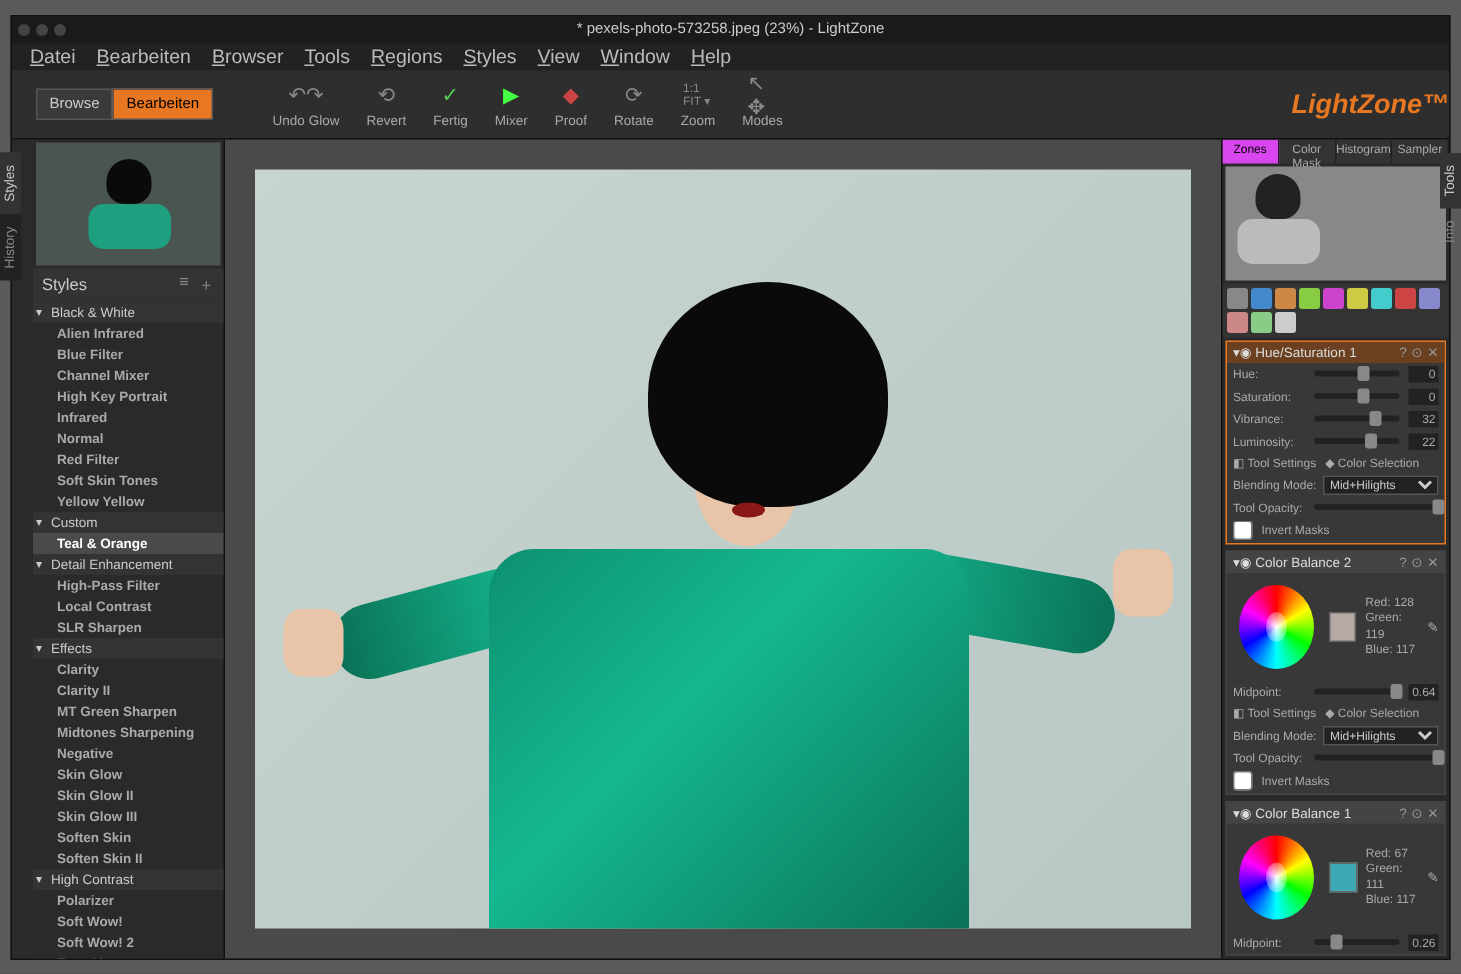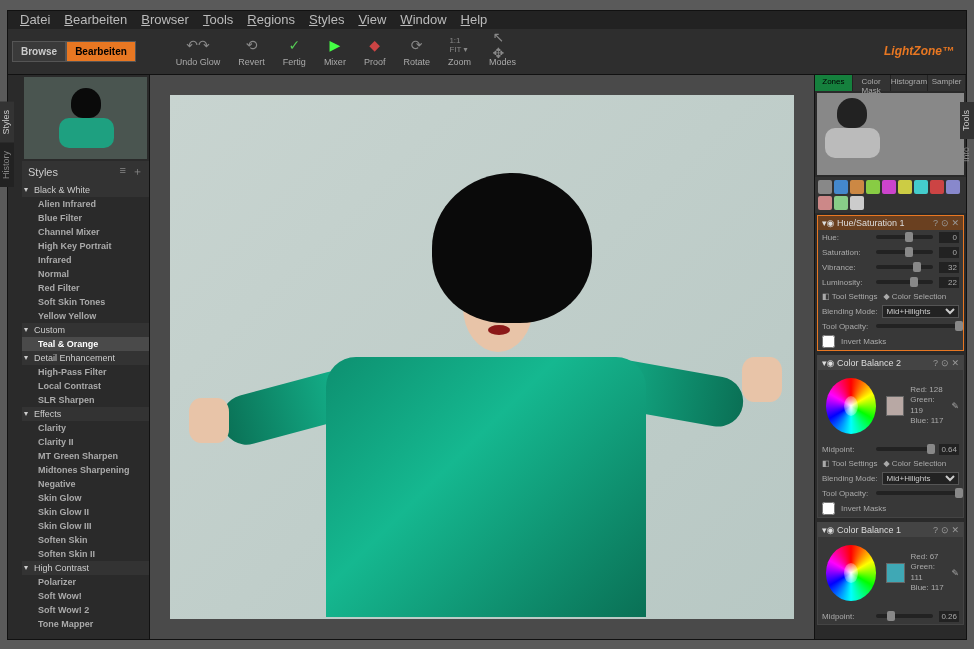--- a/index.html
+++ b/index.html
@@ -5,28 +5,28 @@
 * { margin:0; padding:0; box-sizing:border-box; font-family:Arial,sans-serif; }
 body { background:#5a5a5a; width:974px; height:649px; overflow:hidden; display:flex; align-items:center; justify-content:center; }
 .window { width:960px; height:630px; background:#2a2a2a; display:flex; flex-direction:column; border:1px solid #111; }
 .titlebar { height:18px; background:#1a1a1a; display:flex; align-items:center; justify-content:center; color:#ccc; font-size:10px; position:relative; }
 .ti-dots { position:absolute; left:4px; display:flex; gap:4px; }
 .ti-dots span { width:8px; height:8px; border-radius:50%; background:#444; }
 .menubar { height:18px; background:#222; display:flex; align-items:center; padding:0 6px; gap:2px; }
 .menubar span { color:#bbb; font-size:13px; padding:2px 6px; cursor:pointer; }
 .menubar span u { text-decoration:underline; }
 .toolbar { height:46px; background:#2e2e2e; display:flex; align-items:center; border-bottom:1px solid #111; }
-.mode-btns { display:flex; margin-left:4px;font-weight:bold; }
+.mode-btns { display:flex; margin-left:16px; }
 .mode-btn { padding:4px 8px; font-size:10px; color:#ccc; background:#3a3a3a; border:1px solid #555; cursor:pointer; }
 .mode-btn.active { background:#e87722; color:#000; }
 .tool-group { display:flex; gap:18px; margin-left:40px; }
 .tool-item { display:flex; flex-direction:column; align-items:center; gap:2px; cursor:pointer; }
 .tool-label { color:#aaa; font-size:9px; }
 .tool-icon { width:20px; height:20px; display:flex; align-items:center; justify-content:center; color:#888; font-size:14px; }
-.logo { margin-left:auto; margin-right:12px; color:#e87722; font-size:12px; font-weight:bold; font-style:italic; }
+.logo { margin-left:auto; color:#e87722; font-size:18px; font-weight:bold; font-style:italic; }
 .main { flex:1; display:flex; overflow:hidden; }
 .left-panel { width:128px; background:#2a2a2a; display:flex; flex-direction:column; border-right:1px solid #111; }
 .side-tabs-left { width:14px; background:#222; position:absolute; left:0; top:102px; display:flex; flex-direction:column; }
 .side-tab { writing-mode:vertical-rl; transform:rotate(180deg); color:#888; font-size:9px; padding:8px 1px; cursor:pointer; }
 .thumb { height:82px; background:#4a5550; margin:2px; display:flex; align-items:center; justify-content:center; position:relative; }
 .thumb-figure { width:70px; height:70px; position:relative; }
 .thumb-hair { width:30px; height:30px; background:#0a0a0a; border-radius:50% 50% 40% 40%; position:absolute; top:5px; left:20px; }
 .thumb-body { width:55px; height:30px; background:#1ea080; position:absolute; bottom:5px; left:8px; border-radius:10px; }
 .styles-hdr { height:22px; background:#333; display:flex; align-items:center; padding:0 6px; color:#ccc; font-size:11px; }
 .styles-hdr-icons { margin-left:auto; display:flex; gap:6px; color:#888; font-size:11px; }
@@ -47,21 +47,21 @@
 .figure-arm-l { position:absolute; top:55%; left:8%; width:140px; height:50px; background:linear-gradient(90deg,#0a7055,#15b890); border-radius:25px; transform:rotate(-15deg); }
 .figure-arm-r { position:absolute; top:52%; right:8%; width:160px; height:50px; background:linear-gradient(90deg,#15b890,#0a7055); border-radius:25px; transform:rotate(10deg); }
 .figure-hand-l { position:absolute; top:58%; left:3%; width:40px; height:45px; background:#e8c4a8; border-radius:30%; }
 .figure-hand-r { position:absolute; top:50%; right:2%; width:40px; height:45px; background:#e8c4a8; border-radius:30%; }
 .right-panel { width:152px; background:#2a2a2a; display:flex; flex-direction:column; border-left:1px solid #111; overflow-y:auto; font-size:9px; color:#aaa; }
 .right-panel::-webkit-scrollbar { width:10px; }
 .right-panel::-webkit-scrollbar-track { background:#222; }
 .right-panel::-webkit-scrollbar-thumb { background:#555; }
 .rtabs { display:flex; height:16px; background:#333; }
 .rtab { flex:1; font-size:8px; text-align:center; padding:2px 0; cursor:pointer; border-right:1px solid #222; }
-.rtab.active { background:#15803d; color:#000; }
+.rtab.active { background:#d946ef; color:#000; }
 .zones-thumb { height:82px; background:#888; margin:2px; position:relative; }
 .zones-thumb .thumb-hair { background:#222; }
 .zones-thumb .thumb-body { background:#bbb; }
 .tool-icons-row { display:flex; gap:2px; padding:3px; background:#333; flex-wrap:wrap; }
 .tool-icons-row span { width:14px; height:14px; background:#444; border-radius:2px; cursor:pointer; display:flex; align-items:center; justify-content:center; font-size:9px; }
 .tool-panel { border:1px solid #e87722; margin:2px; background:#383838; }
 .tool-panel.plain { border:1px solid #444; }
 .tp-hdr { background:#444; padding:2px 4px; display:flex; align-items:center; font-size:9px; color:#ddd; }
 .tool-panel:not(.plain) .tp-hdr { background:#6a4020; }
 .tp-hdr-icons { margin-left:auto; display:flex; gap:3px; font-size:9px; color:#999; }
@@ -77,20 +77,28 @@
 .color-wheel::after { content:""; position:absolute; inset:18px; background:radial-gradient(#fff,transparent); border-radius:50%; }
 .cb-row { display:flex; padding:4px; gap:6px; align-items:center; }
 .swatch { width:20px; height:20px; border:1px solid #666; }
 .rgb-vals { font-size:8px; line-height:1.3; }
 .side-tabs-right { position:absolute; right:0; top:102px; width:14px; display:flex; flex-direction:column; }
 </style>
 </head>
 <body>
 
 <div class="window">
+  <div class="titlebar">
+    <div class="ti-dots">
+        <span></span>
+        <span></span>
+        <span></span>
+      </div>
+    <span>* pexels-photo-573258.jpeg (23%) - LightZone</span>
+  </div>
   <div class="menubar" id="menubar">
       <span><u>D</u>atei</span>
       <span><u>B</u>earbeiten</span>
       <span><u>B</u>rowser</span>
       <span><u>T</u>ools</span>
       <span><u>R</u>egions</span>
       <span><u>S</u>tyles</span>
       <span><u>V</u>iew</span>
       <span><u>W</u>indow</span>
       <span><u>H</u>elp</span>

